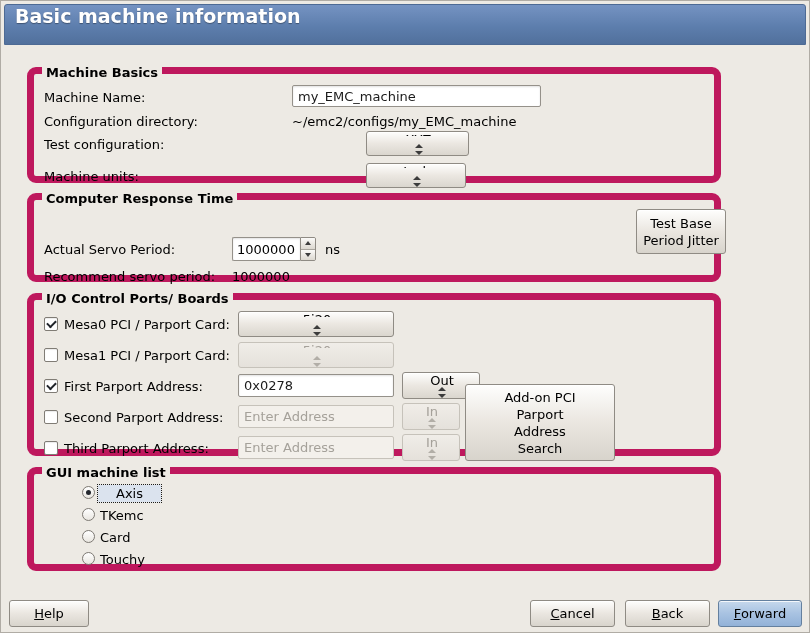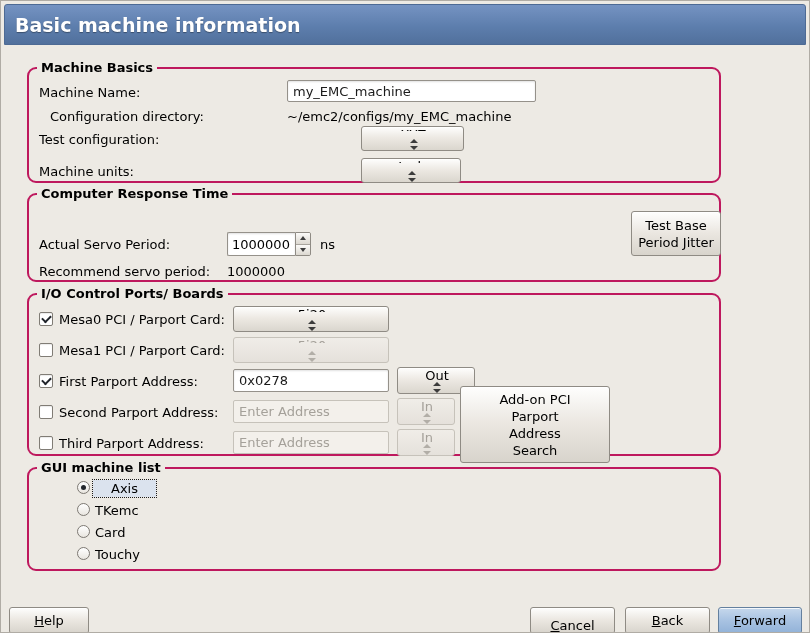--- a/index.html
+++ b/index.html
@@ -5,24 +5,24 @@
   html,body{margin:0;padding:0;background:#d6d2cc;}
   .window{
     position:relative;width:810px;height:633px;background:#edeae4;
     border:1px solid #b0aca5;box-sizing:border-box;overflow:hidden;
     font-family:"DejaVu Sans","Liberation Sans",sans-serif;font-size:13px;color:#000;
   }
   .titlebar{
     position:absolute;left:3px;top:3px;width:802px;height:41px;box-sizing:border-box;
     background:linear-gradient(180deg,#7593c2 0%,#5d7ead 55%,#51709c 100%);
     border:1px solid #4d6a94;border-radius:3px 3px 0 0;
-    display:flex;align-items:center;padding-left:10px;
+    display:flex;padding-left:10px;
   }
   .titlebar .title{color:#fff;font-weight:bold;font-size:19px;text-shadow:0 1px 1px rgba(0,0,0,.35);}
-  .frame{position:absolute;border:2px solid #be185d;border-radius:9px;box-sizing:border-box;}
+  .frame{position:absolute;border:7px solid #be185d;border-radius:9px;box-sizing:border-box;}
   .legend{
     position:absolute;top:-9px;left:8px;background:#edeae4;padding:0 4px;
     font-weight:bold;font-size:13px;white-space:nowrap;line-height:16px;
   }
   .lbl{position:absolute;white-space:nowrap;font-size:13px;height:17px;line-height:17px;}
   .val{position:absolute;white-space:nowrap;font-size:13px;height:17px;line-height:17px;}
   .entry{
     position:absolute;box-sizing:border-box;background:#fff;border:1px solid #95918a;border-radius:2px;
     font-family:"DejaVu Sans","Liberation Sans",sans-serif;font-size:13px;color:#1a1a1a;
     padding:0 5px;box-shadow:inset 0 1px 2px rgba(0,0,0,.12);outline:none;
@@ -77,21 +77,20 @@
   }
   .radio.selected::after{
     content:"";position:absolute;left:3px;top:3px;width:5px;height:5px;border-radius:50%;background:#23272d;
   }
   .radio-label.focus{outline:1px dotted #1c1c1c;background:#dbe3ee;padding:0 18px;}
   .btn{
     position:absolute;box-sizing:border-box;border:1px solid #8f8b84;border-radius:3px;cursor:default;
     background:linear-gradient(180deg,#fefefd 0%,#ebe7e1 48%,#d8d4cc 100%);
     display:flex;align-items:center;justify-content:center;font-size:13px;
     box-shadow:inset 0 1px 0 rgba(255,255,255,.8);
-    margin-top:7px;
   }
   .btn.multiline{flex-direction:column;line-height:17px;}
   .btn .line{display:block;white-space:nowrap;}
   .btn .mnemonic{display:block;}
   .btn .mnemonic::first-letter{text-decoration:underline;}
   .btn.forward{
     background:linear-gradient(180deg,#c6d8ec 0%,#a9c3e2 48%,#92b2d8 100%);
     border-color:#64809f;
   }
 </style>
@@ -103,21 +102,21 @@
   <div class="titlebar">
     <span class="title">Basic machine information</span>
   </div>
 
   <div class="frame" style="left:26px;top:66px;width:694px;height:116px;">
     <span class="legend">Machine Basics</span>
 
     <span class="lbl" style="left:10px;top:15px;">Machine Name:</span>
     <input class="entry" style="left: 258px; top: 11px; width: 249px; height: 22px;" value="my_EMC_machine">
 
-    <span class="lbl" style="left:21px;top:39px;">Configuration directory:</span>
+    <span class="lbl" style="left:10px;top:39px;">Configuration directory:</span>
     <span class="val" style="left:258px;top:39px;">~/emc2/configs/my_EMC_machine</span>
 
     <span class="lbl" style="left:10px;top:62px;">Test configuration:</span>
     <div class="combo" style="left:332px;top:57px;width:103px;height:25px;">
       <span class="ctext">XYZ</span>
       <span class="sep"></span>
       <span class="arrows">
           <i class="tri tri-up"></i>
           <i class="tri tri-down"></i>
         </span>
@@ -238,21 +237,21 @@
     <span class="radio" style="left:48px;top:56px;"></span>
     <span class="lbl radio-label" style="left:66px;top:55px;">Card</span>
 
     <span class="radio" style="left:48px;top:78px;"></span>
     <span class="lbl radio-label" style="left:66px;top:77px;">Touchy</span>
   </div>
 
   <div class="btn" style="left:8px;top:599px;width:80px;height:27px;">
     <span class="mnemonic">Help</span>
   </div>
-  <div class="btn" style="left:529px;top:599px;width:85px;height:27px;align-items:flex-end;">
+  <div class="btn" style="left:529px;top:599px;width:85px;height:27px;">
     <span class="mnemonic">Cancel</span>
   </div>
   <div class="btn" style="left:624px;top:599px;width:85px;height:27px;">
     <span class="mnemonic">Back</span>
   </div>
   <div class="btn forward" style="left:717px;top:599px;width:84px;height:27px;">
     <span class="mnemonic">Forward</span>
   </div>
 
 </div>

